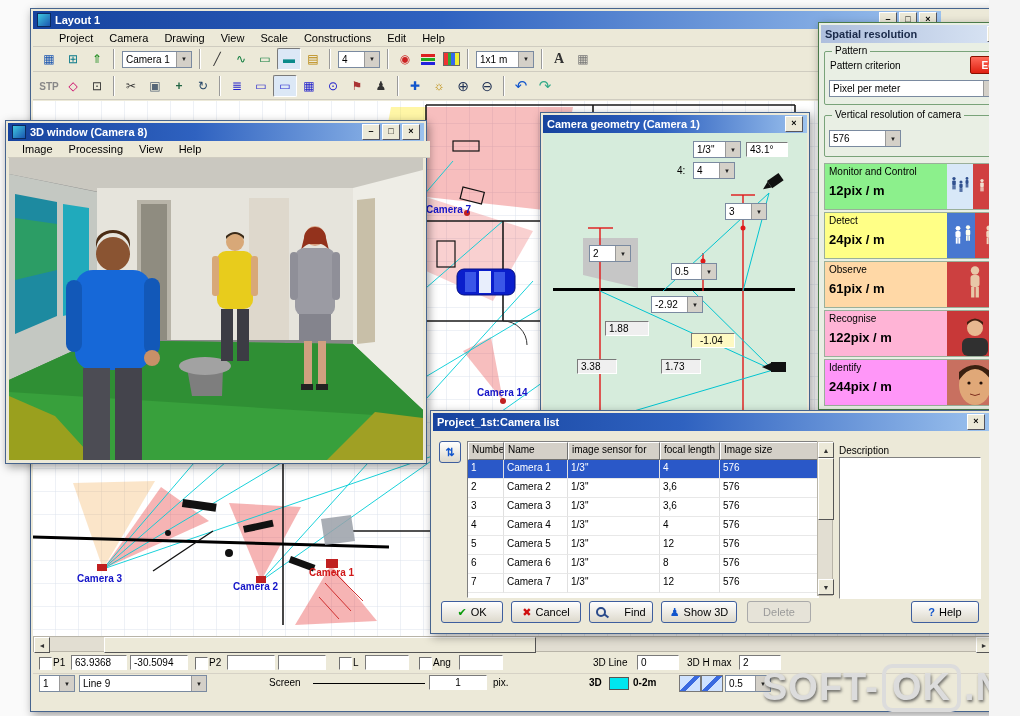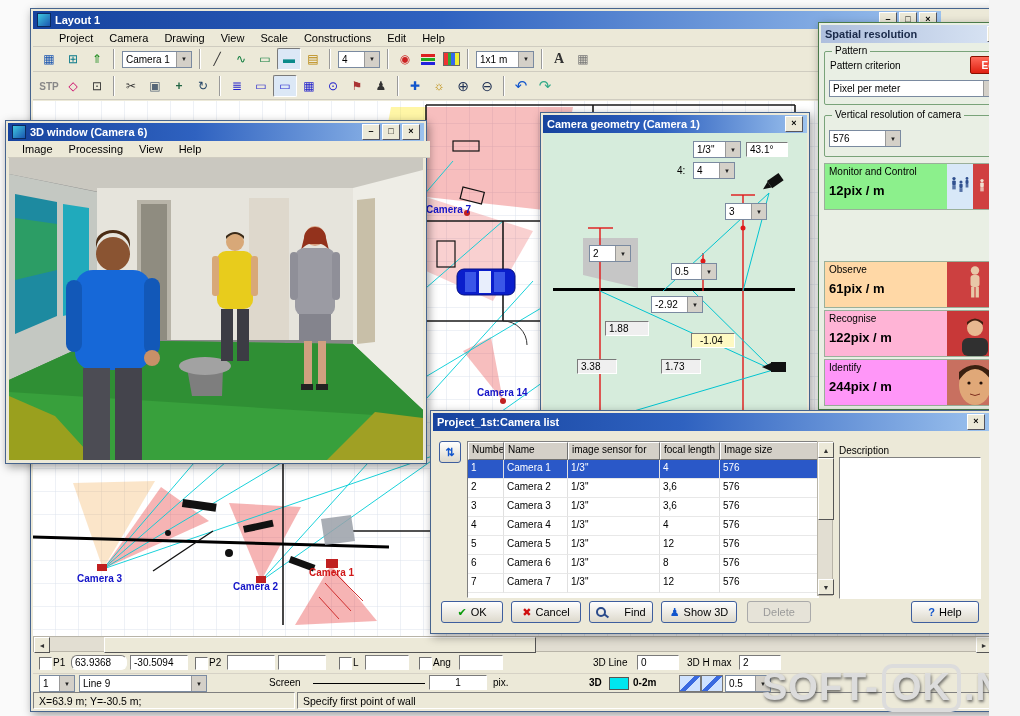--- a/index.html
+++ b/index.html
@@ -258,21 +258,21 @@
 
     <div class="scroll" style="left:2px;top:627px;width:960px;height:16px;">
       <span class="sbtn" style="left:0;top:0;width:14px;height:14px;">◄</span>
       <span class="thumb" style="left:70px;top:0;width:430px;height:14px;"></span>
       <span class="sbtn" style="right:0;top:0;width:14px;height:14px;">►</span>
     </div>
 
     <div class="abs" style="left:2px;top:645px;width:976px;height:18px;background:#ece9d8;">
       <span class="cb" style="left:6px;top:3px;"></span>
       <span class="lbl" style="left:20px;top:3px;">P1</span>
-      <span class="field" style="left:38px;top:1px;width:56px;border-radius:6px;">63.9368</span>
+      <span class="field" style="left:38px;top:1px;width:56px;">63.9368</span>
       <span class="field" style="left:97px;top:1px;width:58px;">-30.5094</span>
       <span class="cb" style="left:162px;top:3px;"></span>
       <span class="lbl" style="left:176px;top:3px;">P2</span>
       <span class="field" style="left:194px;top:1px;width:48px;"></span>
       <span class="field" style="left:245px;top:1px;width:48px;"></span>
       <span class="cb" style="left:306px;top:3px;"></span>
       <span class="lbl" style="left:320px;top:3px;">L</span>
       <span class="field" style="left:332px;top:1px;width:44px;"></span>
       <span class="cb" style="left:386px;top:3px;"></span>
       <span class="lbl" style="left:400px;top:3px;">Ang</span>
@@ -300,24 +300,20 @@
       <span class="abs" style="left:576px;top:3px;width:18px;height:11px;background:#00e6ef;border:1px solid #555;"></span>
       <span class="lbl" style="left:600px;top:3px;font-weight:bold;text-align:right;">0-2m</span>
       <span class="swbtn" style="left:646px;top:1px;"></span>
       <span class="swbtn" style="left:668px;top:1px;"></span>
       <div class="combo" style="left:692px;top:1px;width:46px;">
         <span class="cv">0.5</span>
           <span class="dd">▼</span>
       </div>
     </div>
 
-    <div class="abs" style="left:2px;top:683px;width:976px;height:17px;background:#ece9d8;">
-      <div class="statuspanel sunken" style="left:0;top:0;width:262px;">X=63.9 m; Y=-30.5 m;</div>
-      <div class="statuspanel sunken" style="left:264px;top:0;width:712px;">Specify first point of wall</div>
-    </div>
   </div>
 
   <div class="win" style="left:540px;top:112px;width:268px;height:322px;z-index:10;">
     <div class="titlebar" style="width:264px;">
       <span>Camera geometry (Camera 1)</span>
       <span class="tbtns">
           <span class="tbtn">×</span>
         </span>
     </div>
     <div class="geo-body" style="left:2px;top:20px;width:264px;height:300px;">
@@ -378,21 +374,21 @@
       <span class="field" style="left:62px;top:188px;width:44px;background:#efefef;">1.88</span>
       <span class="field" style="left:148px;top:200px;width:44px;background:#fef9c3;padding-left:8px;">-1.04</span>
       <span class="field" style="left:34px;top:226px;width:40px;background:#efefef;">3.38</span>
       <span class="field" style="left:118px;top:226px;width:40px;background:#efefef;">1.73</span>
     </div>
   </div>
 
   <div class="win" style="left:5px;top:120px;width:420px;height:342px;z-index:20;">
     <div class="titlebar" style="width:416px;">
       <span class="winicon"></span>
-      <span>3D window (Camera 6)</span>
+      <span>3D window (Camera 8)</span>
       <span class="tbtns">
         <span class="tbtn">–</span>
         <span class="tbtn">□</span>
         <span class="tbtn">×</span>
       </span>
     </div>
     <div class="menubar" style="left:2px;top:20px;width:416px;height:16px;padding-left:6px;">
       <span>Image</span>
       <span>Processing</span>
       <span>View</span>
@@ -486,20 +482,33 @@
         <div class="v">12pix / m</div>
       </div>
       <svg class="spimg" viewBox="0 0 56 45">
         <rect width="26" height="45" fill="#d8e8f8"></rect>
           <rect x="26" width="30" height="45" fill="#d04040"></rect>
         <use href="#psn" x="0" y="0" transform="translate(7,20) scale(0.6)" style="color:#30508f"></use>
         <use href="#psn" transform="translate(14,23) scale(0.55)" style="color:#30508f"></use>
         <use href="#psn" transform="translate(20,19) scale(0.5)" style="color:#30508f"></use>
         <use href="#psn" transform="translate(35,22) scale(0.6)" style="color:#f0e0d0"></use>
         <use href="#psn" transform="translate(47,20) scale(0.6)" style="color:#f0e0d0"></use>
+      </svg>
+    </div>
+    <div class="sprow" style="top:189px;">
+      <div class="spcell bg-det">
+        <div class="t">Detect</div>
+        <div class="v">24pix / m</div>
+      </div>
+      <svg class="spimg" viewBox="0 0 56 45">
+        <rect width="28" height="45" fill="#4878d0"></rect>
+          <rect x="28" width="28" height="45" fill="#d04040"></rect>
+        <use href="#psn" transform="translate(11,23) scale(0.85)" style="color:#fff"></use>
+        <use href="#psn" transform="translate(21,21) scale(0.75)" style="color:#ffe"></use>
+        <use href="#psn" transform="translate(42,23) scale(0.9)" style="color:#f0d8c0"></use>
       </svg>
     </div>
     <div class="sprow" style="top:238px;">
       <div class="spcell bg-obs">
         <div class="t">Observe</div>
         <div class="v">61pix / m</div>
       </div>
       <svg class="spimg" viewBox="0 0 56 45">
         <rect width="56" height="45" fill="#cc4040"></rect>
         <use href="#psn" transform="translate(28,22) scale(1.5)" style="color:#e8c8a8"></use>

